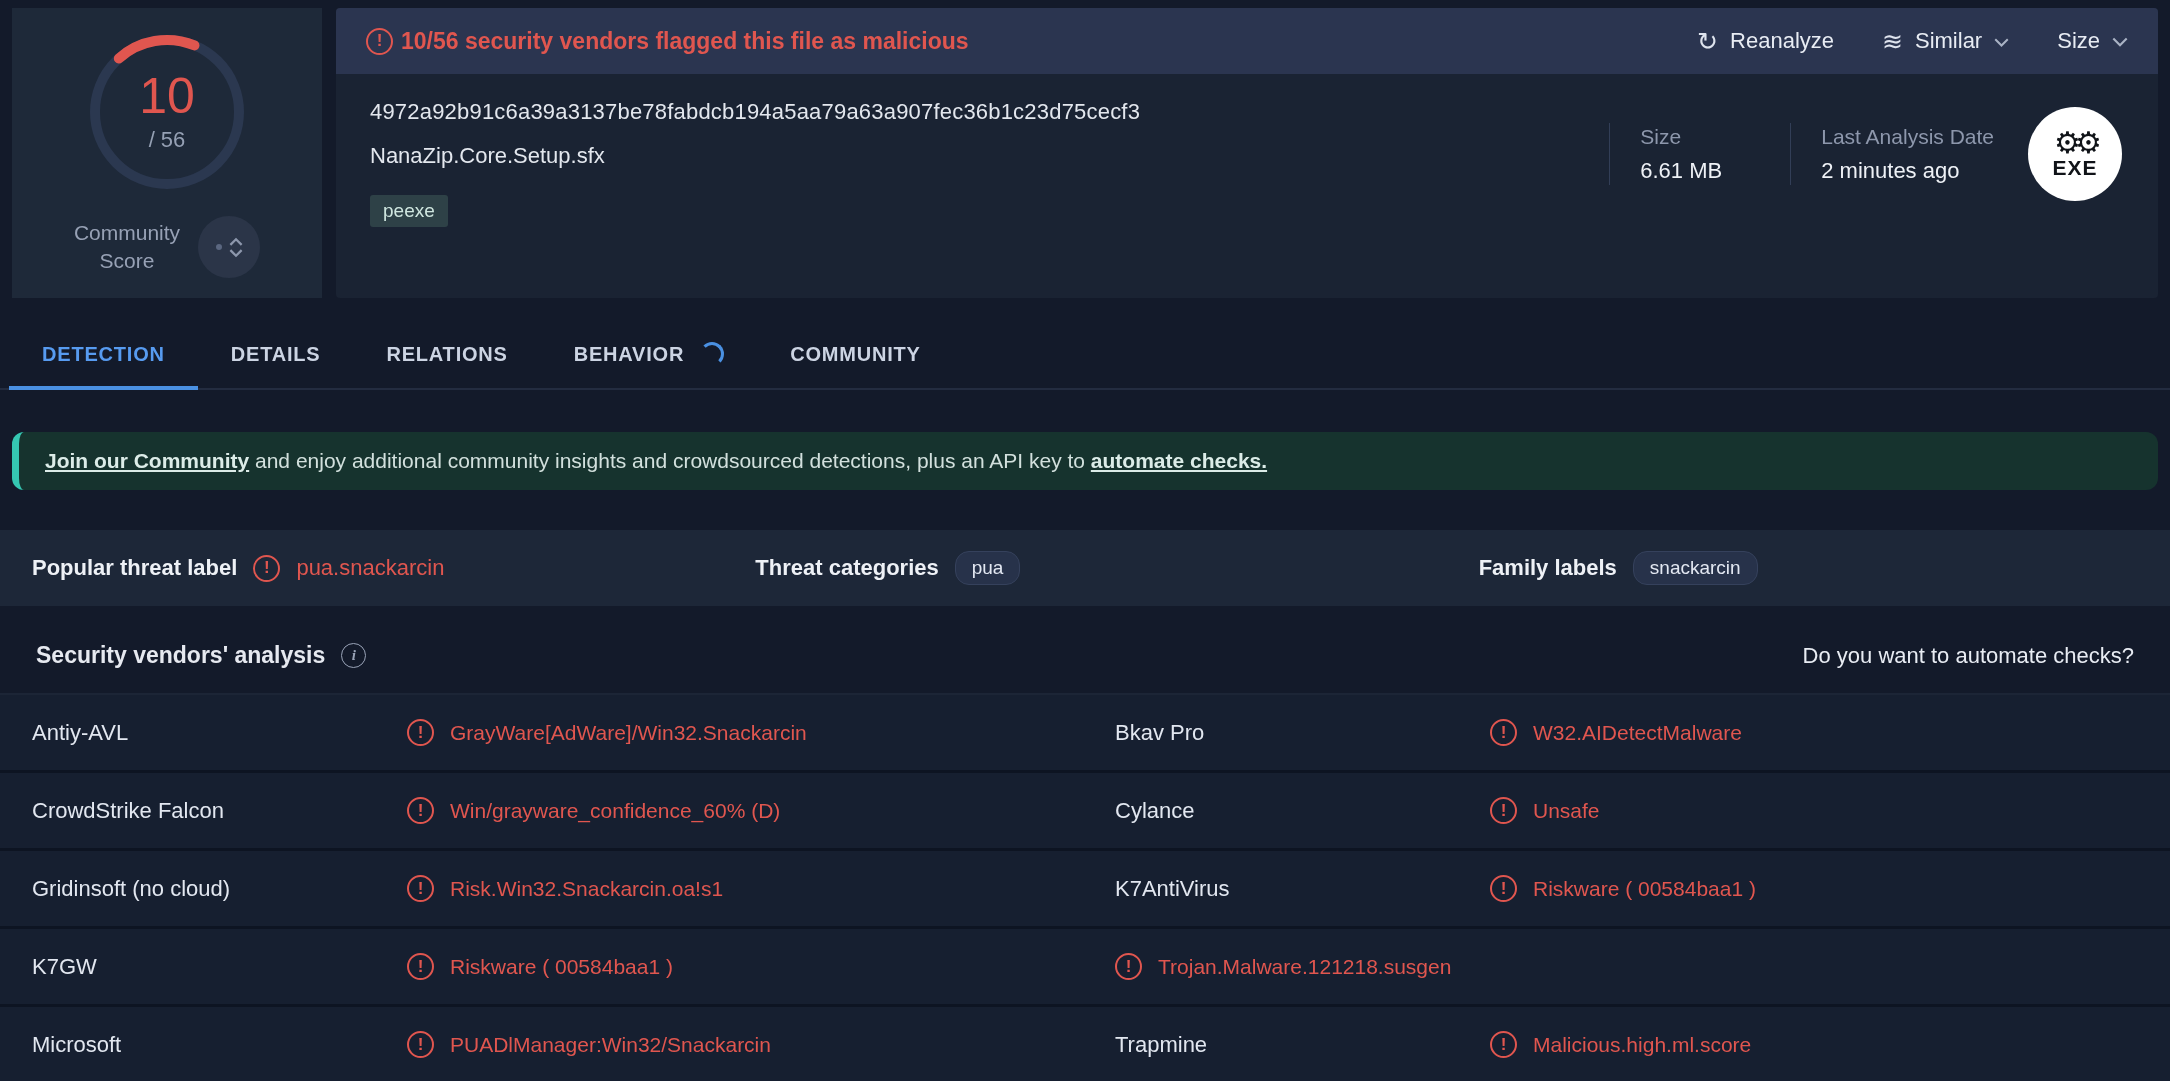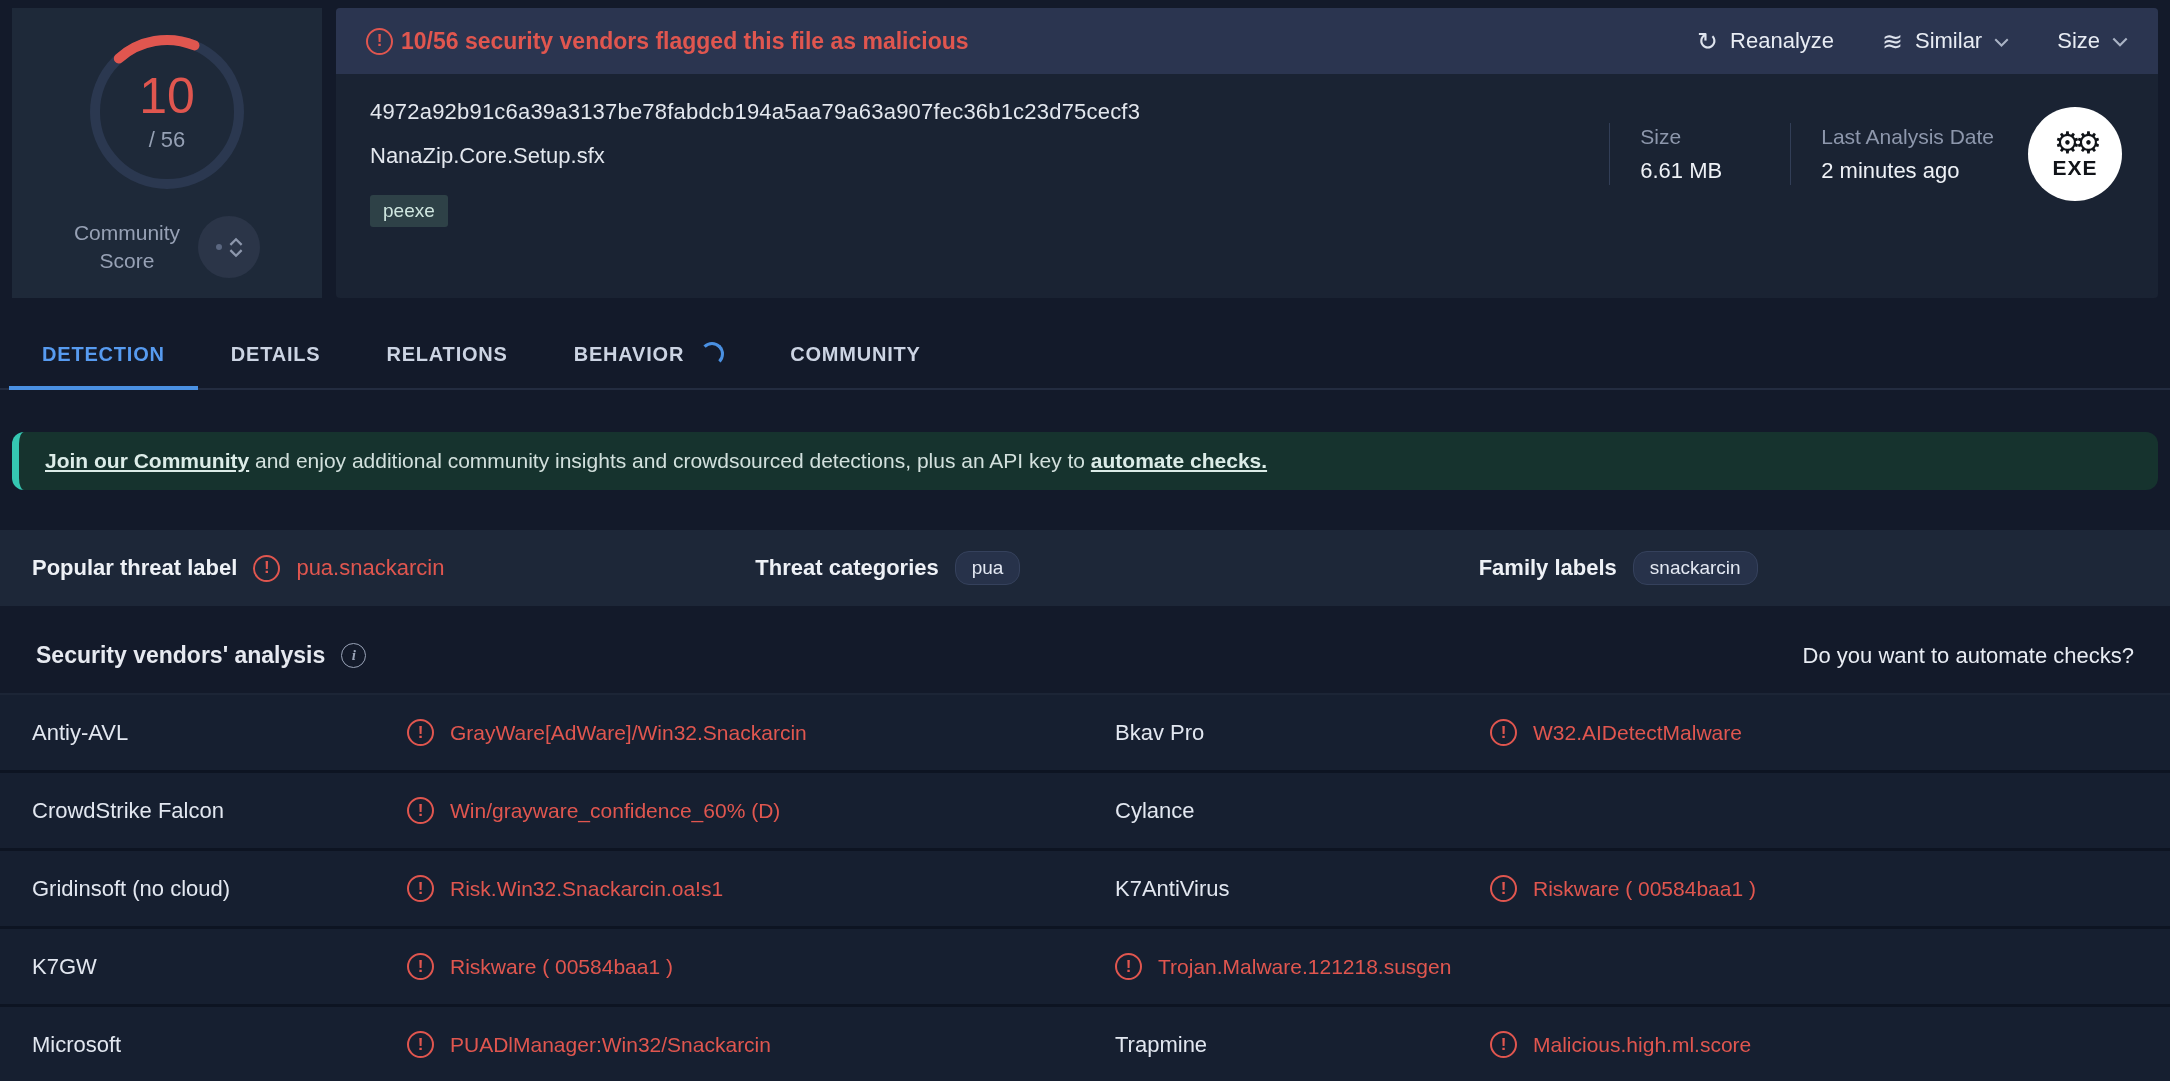--- a/index.html
+++ b/index.html
@@ -282,20 +282,24 @@
     </div>
   </div>
 
   <div class="vrow">
     <div class="vname">CrowdStrike Falcon</div>
     <div class="vres">
       <span class="warn-icon"></span>
       <span class="vres-text">Win/grayware_confidence_60% (D)</span>
     </div>
     <div class="vname">Cylance</div>
+    <div class="vres">
+      <span class="warn-icon"></span>
+      <span class="vres-text">Unsafe</span>
+    </div>
   </div>
 
   <div class="vrow">
     <div class="vname">Gridinsoft (no cloud)</div>
     <div class="vres">
       <span class="warn-icon"></span>
       <span class="vres-text">Risk.Win32.Snackarcin.oa!s1</span>
     </div>
     <div class="vname">K7AntiVirus</div>
     <div class="vres">

